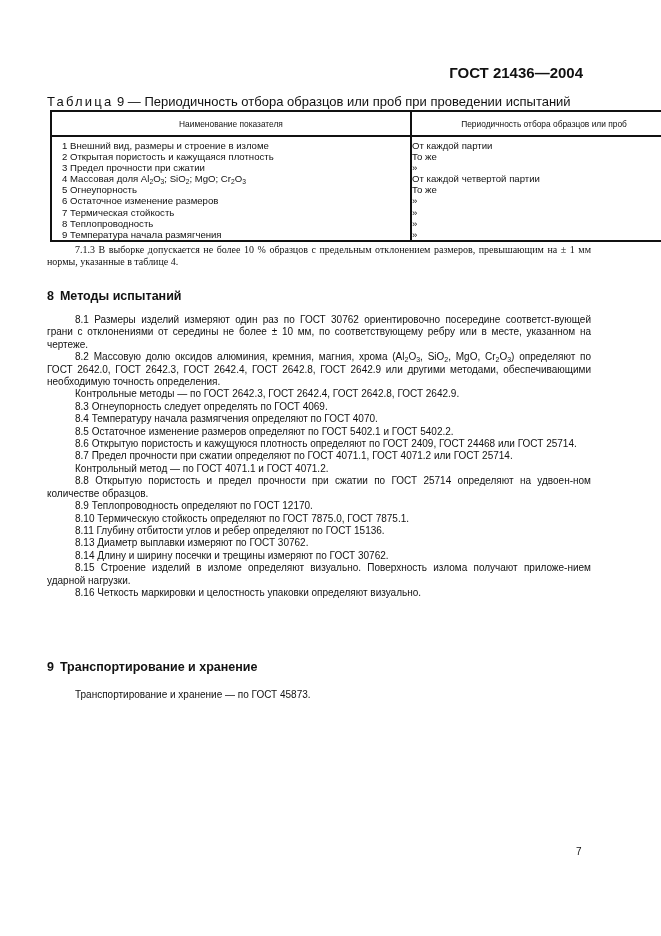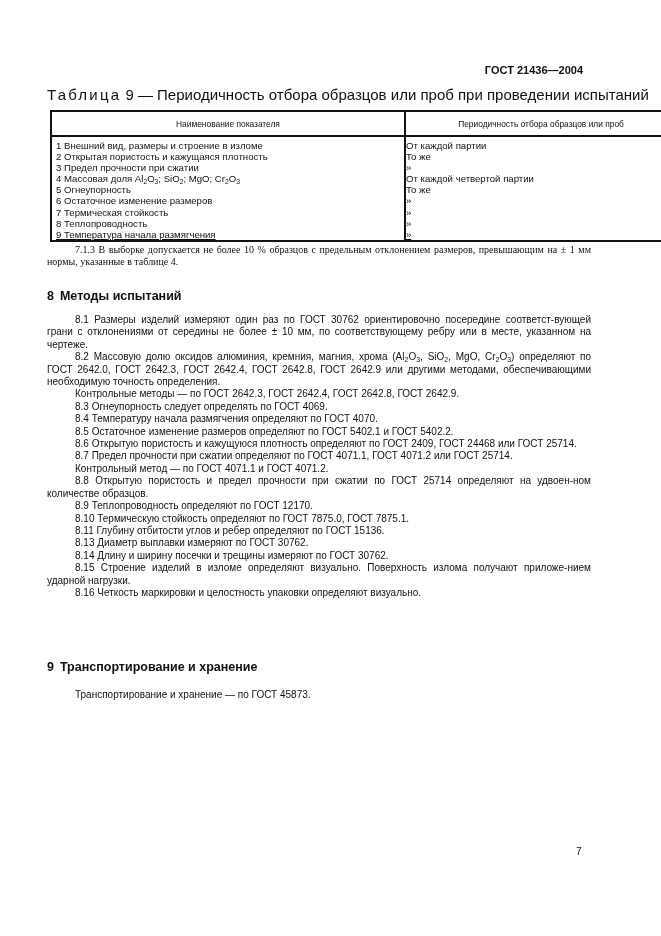--- a/index.html
+++ b/index.html
@@ -1,26 +1,26 @@
 <!DOCTYPE html>
 <html><head>
 <meta charset="utf-8">
 <style>
   html, body { margin:0; padding:0; background:#ffffff; }
   body { width:661px; height:936px; position:relative; overflow:hidden;
          font-family:"Liberation Sans", sans-serif; color:#111; }
-  .page-header { position:absolute; right:78px; top:64px; font-weight:bold; font-size:11px; }
-  .table-caption { position:absolute; left:47px; top:86px; font-size:15px; }
+  .page-header { position:absolute; right:78px; top:64px; font-weight:bold; font-size:15px; }
+  .table-caption { position:absolute; left:47px; top:94px; font-size:13px; }
   .table-caption .spaced { letter-spacing:2.2px; }
   table.t9 { position:absolute; left:50px; top:110px; width:628px; border-collapse:collapse; font-size:9.6px; }
   table.t9 th { border:2px solid #111; font-weight:normal; font-size:8.4px; height:23px; text-align:center; padding:0; }
   table.t9 td { border-left:2px solid #111; border-right:2px solid #111; padding:0; line-height:11.1px; vertical-align:top; }
-  table.t9 tr.last td { border-bottom:2px solid #111;text-decoration:underline; }
+  table.t9 tr.last td { border-bottom:2px solid #111; }
   table.t9 tr.first td { padding-top:3px; }
-  table.t9 td.c1 { width:348px; padding-left:4px; }
+  table.t9 td.c1 { width:348px; padding-left:10px; }
   table.t9 td.c2 { text-align:left; }
   sub { font-size:70%; vertical-align:-2px; line-height:0; }
   .body-text { position:absolute; left:47px; width:544px; font-size:10px; line-height:12.4px; text-align:justify; }
   .p { margin:0; }
   .ind { text-indent:28px; }
   .h { position:absolute; left:47px; font-weight:bold; font-size:12.5px; }
   .h .num { margin-right:6px; }
   .page-number { position:absolute; left:576px; top:846px; font-size:10px; }
 </style>
 </head>

